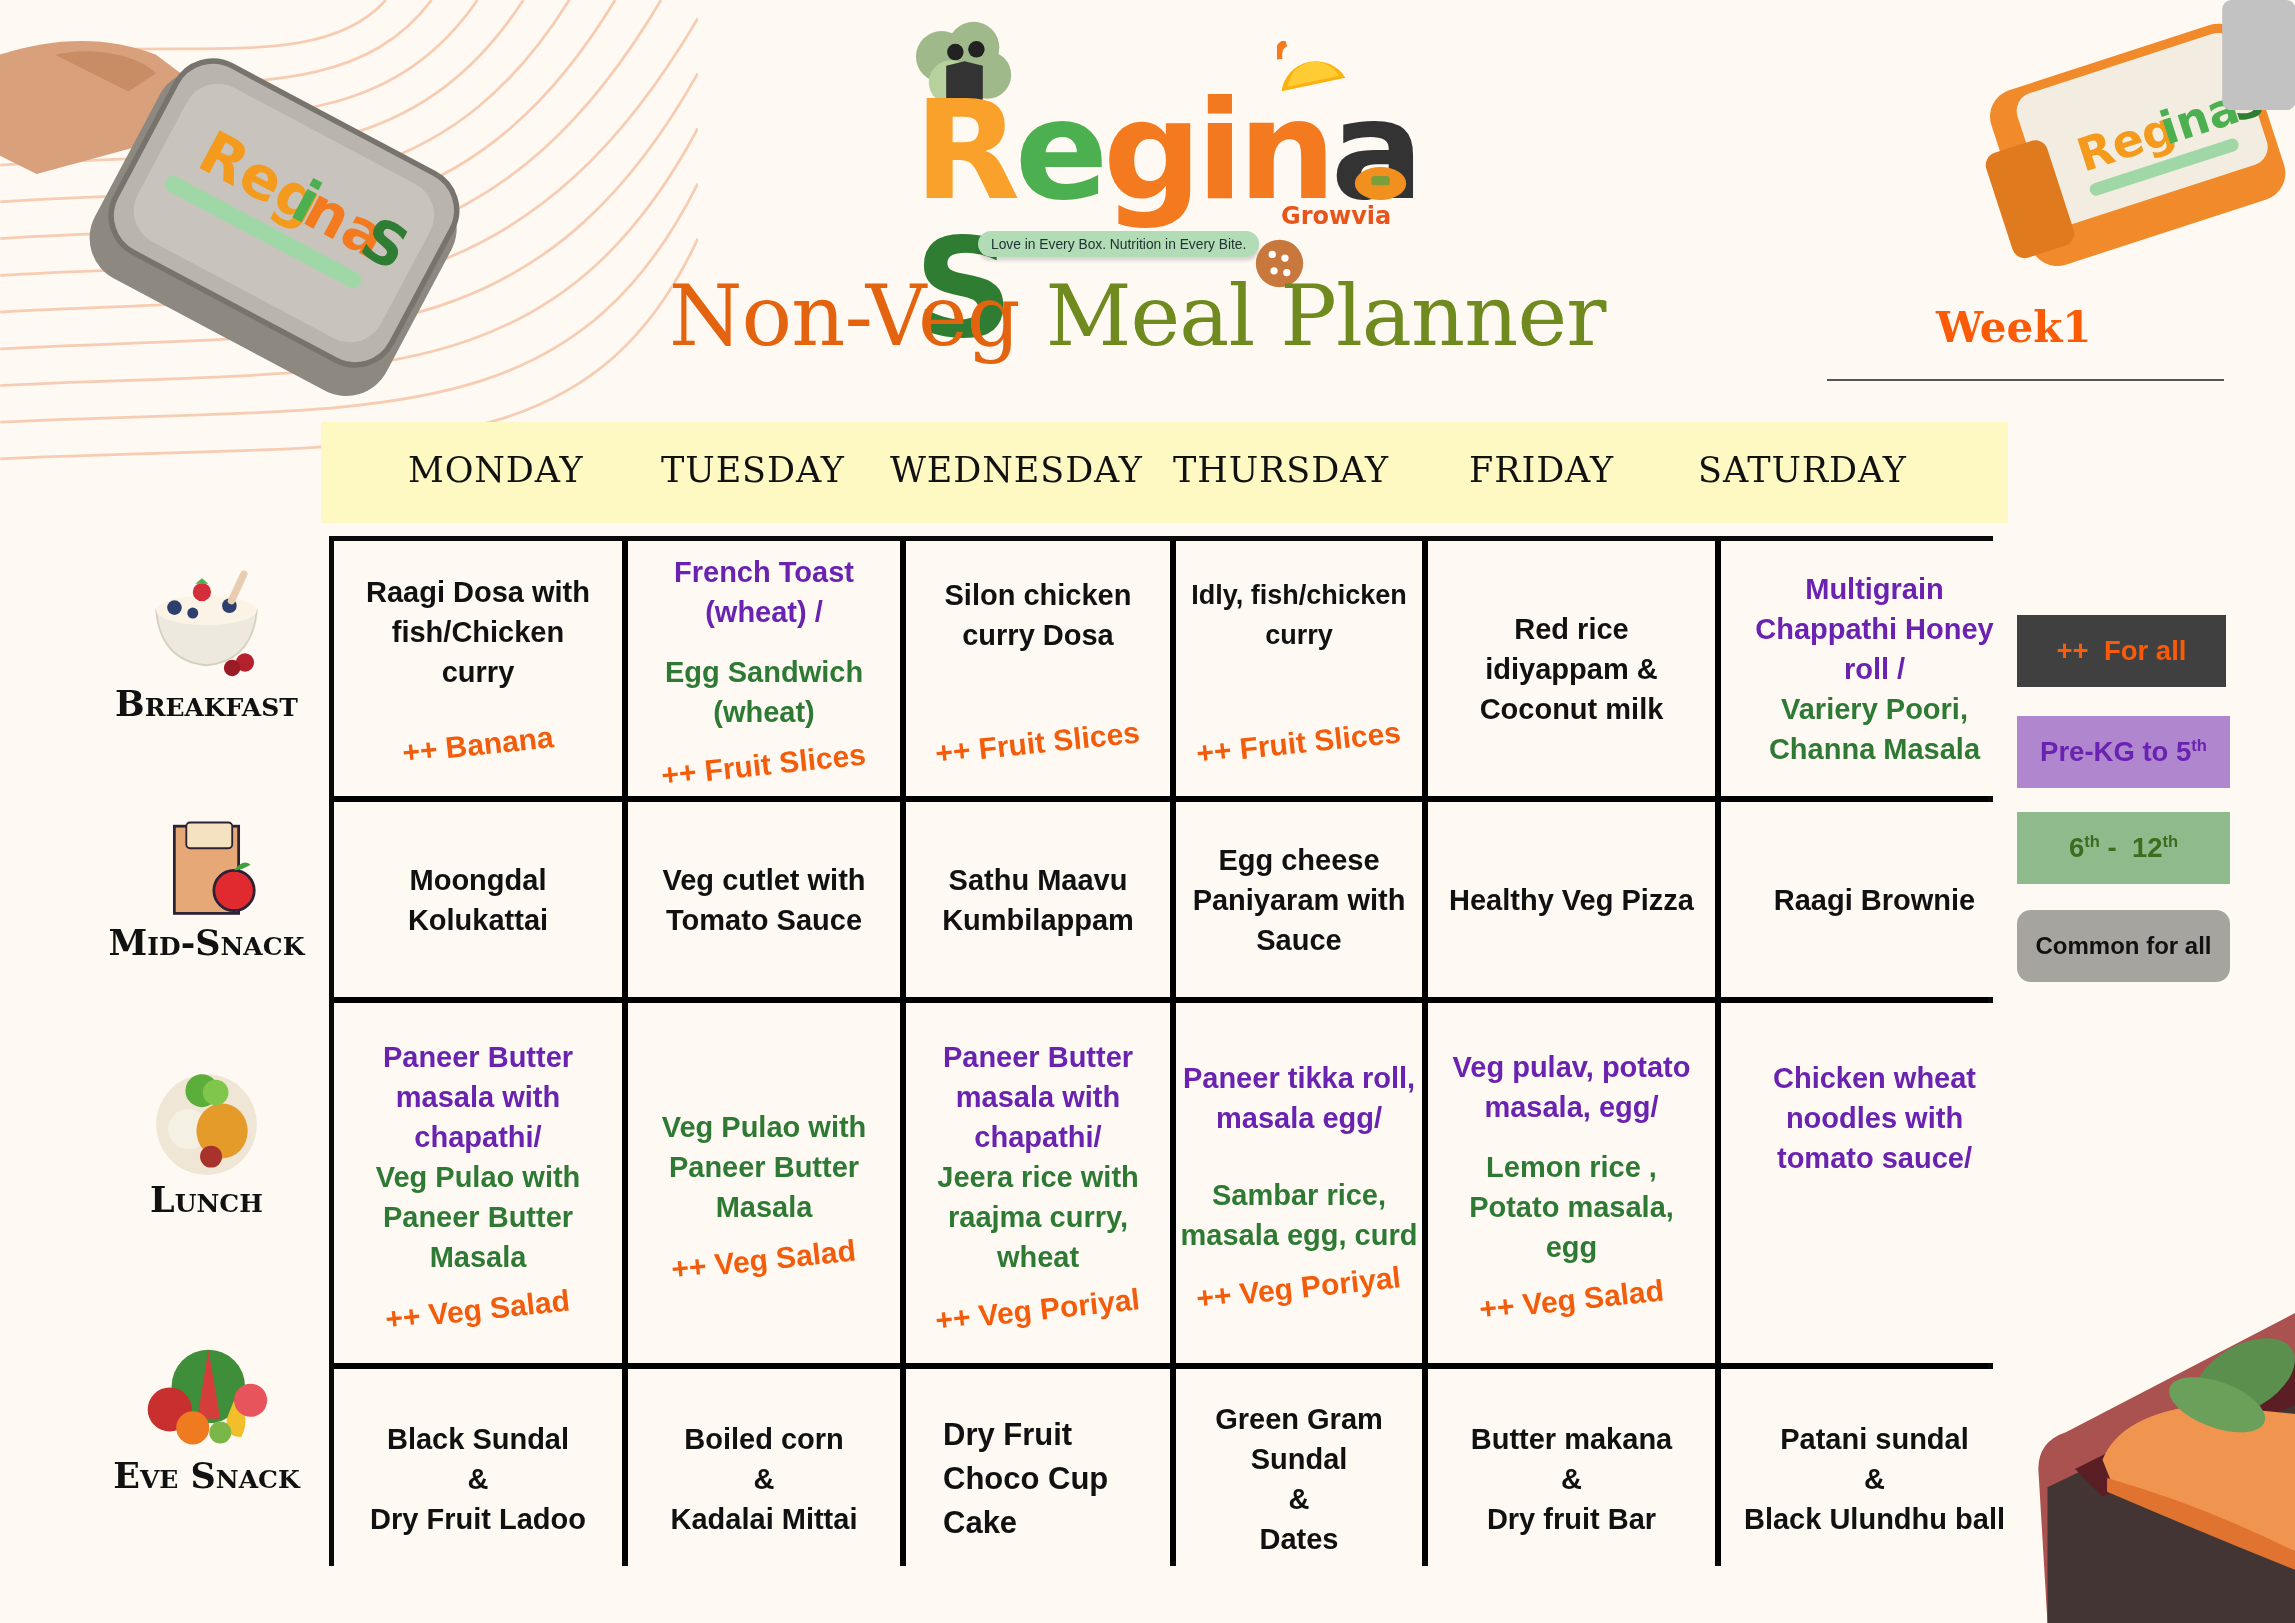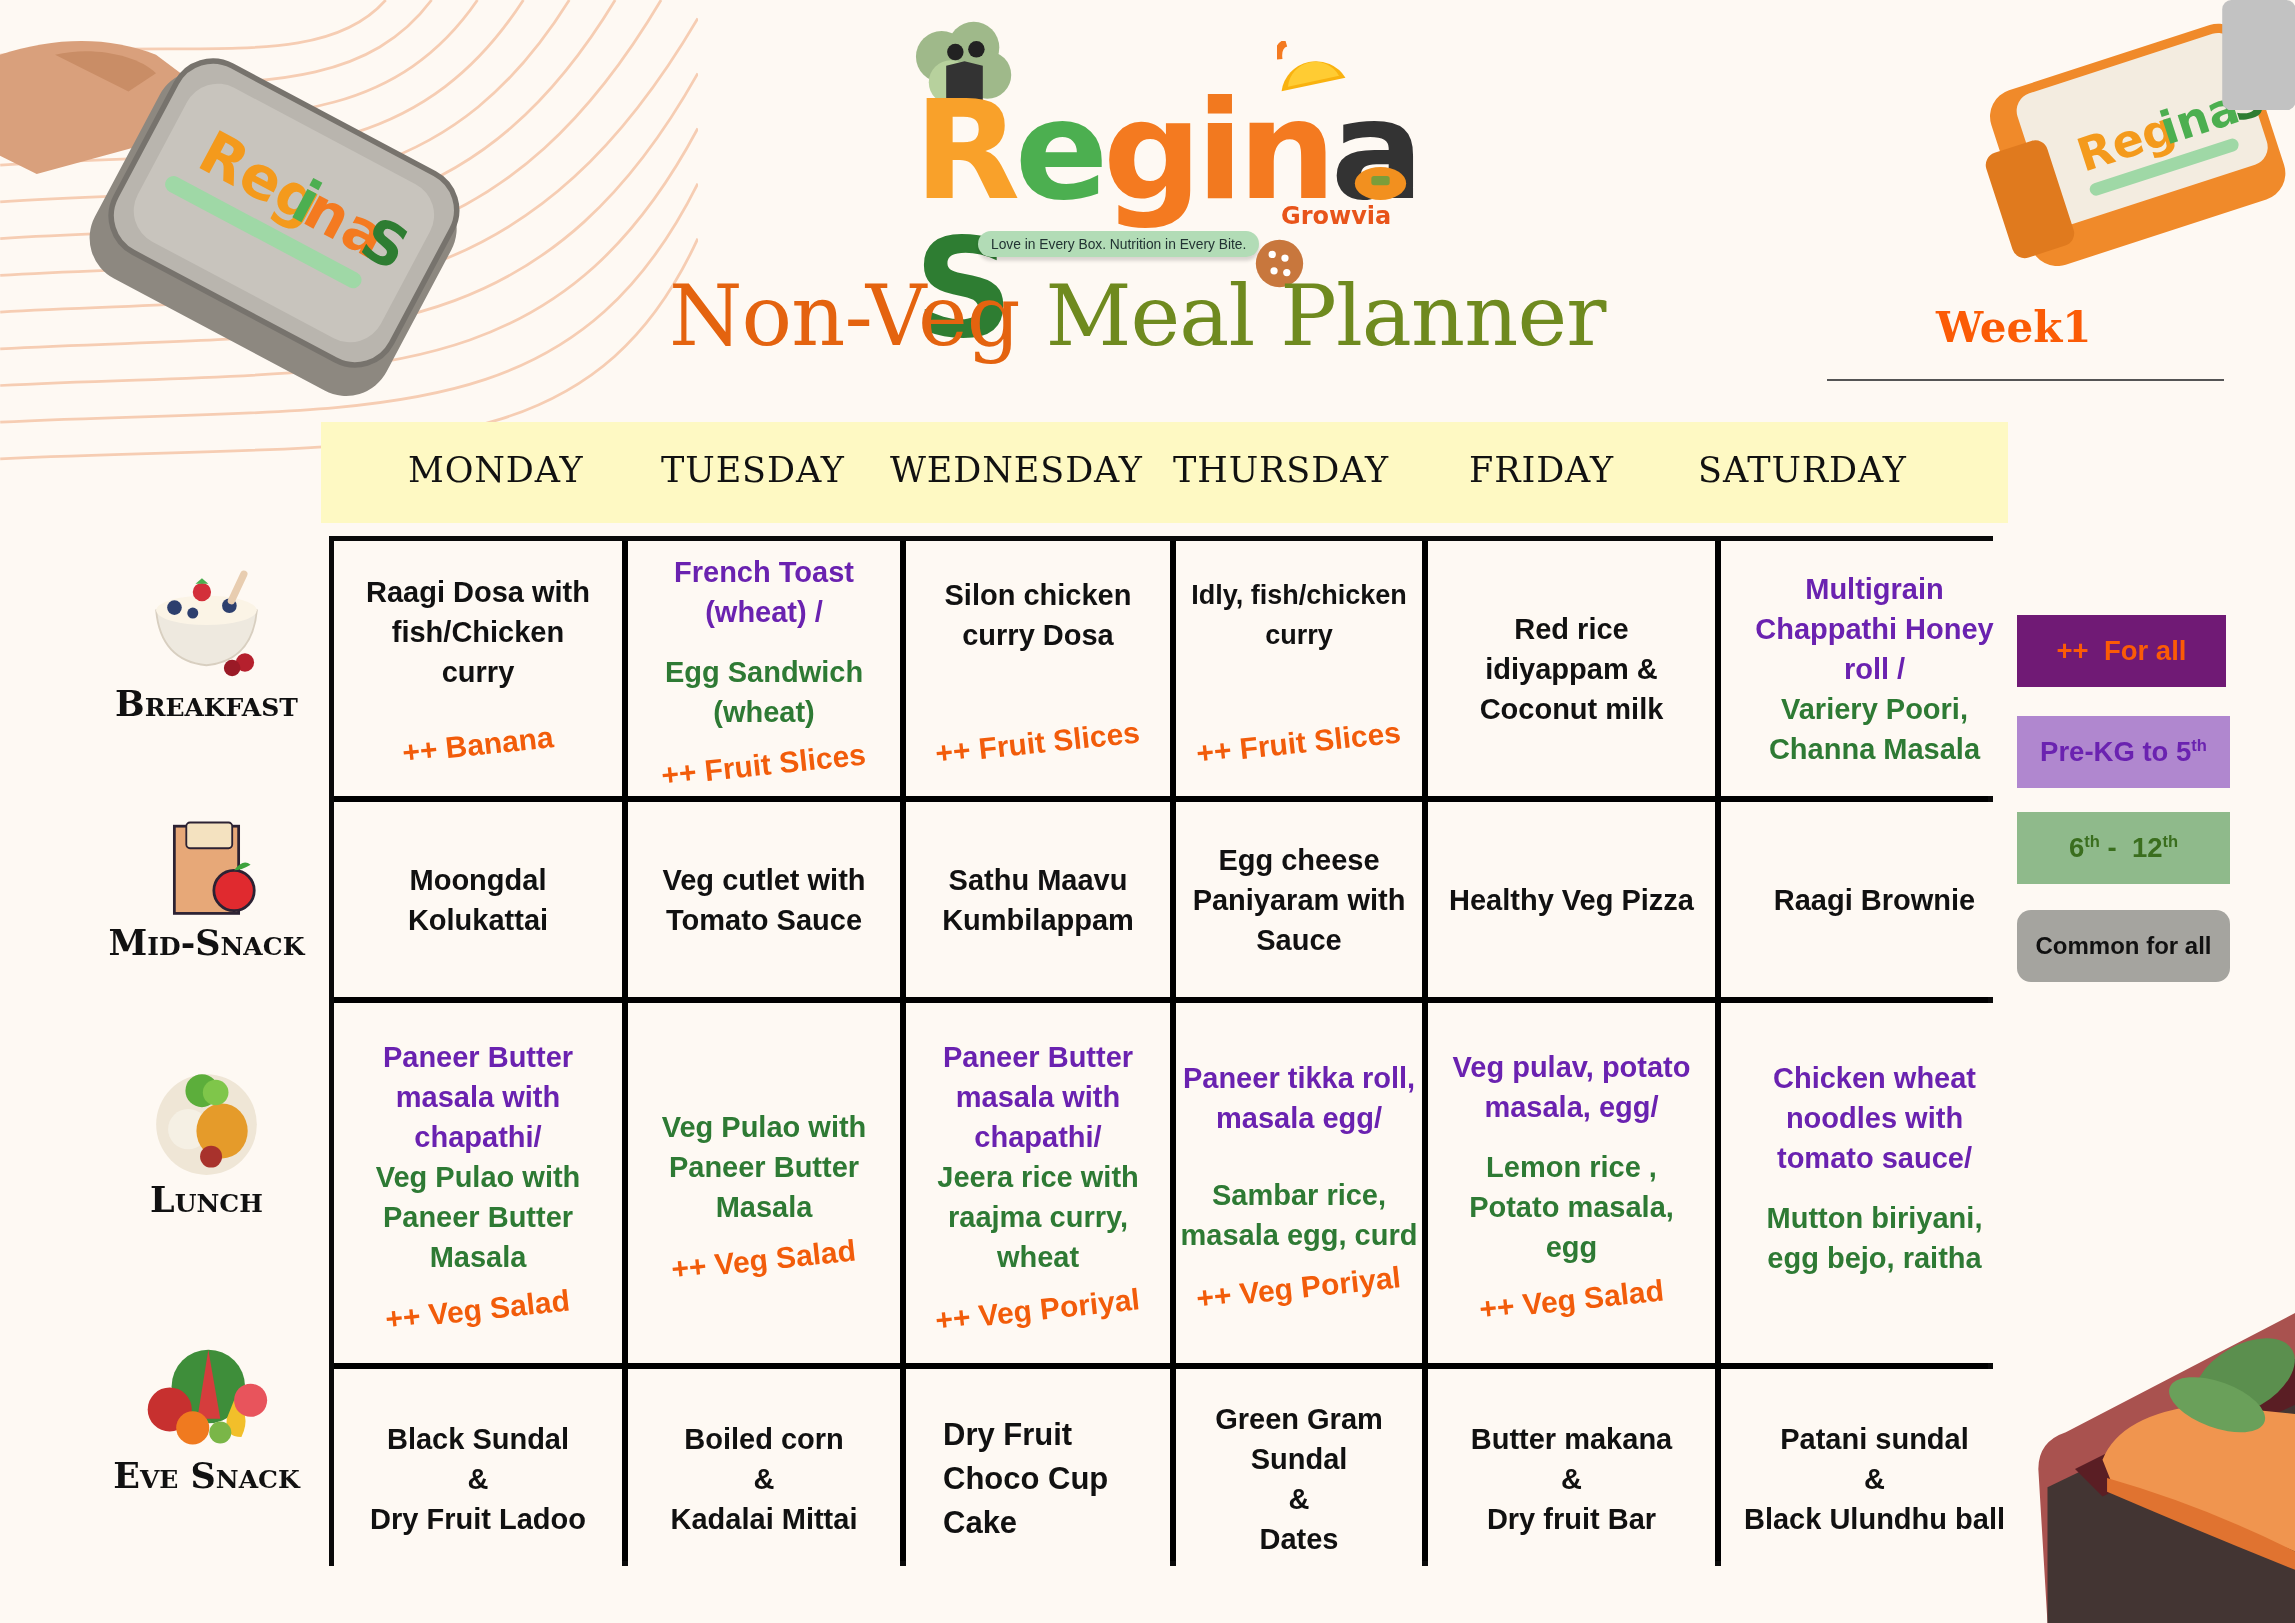--- a/index.html
+++ b/index.html
@@ -51,21 +51,21 @@
   .cell .extra { color:#f25c0a; transform:rotate(-6deg); margin-top:13px; font-size:30px; }
   .cell.left { align-items:flex-start; text-align:left; padding-left:37px; }
 
   
   .row-label { position:absolute; left:101px; width:211px; text-align:center; }
   .row-icon { display:block; margin:0 auto; }
   .row-text { font-family:"DejaVu Serif", serif; font-weight:bold; font-size:35px; color:#111; margin-top:3.7px; font-variant:small-caps; }
 
   
   .legend-item { position:absolute; left:2017px; height:72px; display:flex; align-items:center; justify-content:center; font-weight:bold; }
-  .lg-forall { top:615px; width:209px; background:#701a75; color:#fb5b06; font-size:27.5px; }
+  .lg-forall { top:615px; width:209px; background:#404040; color:#fb5b06; font-size:27.5px; }
   .lg-prekg { top:716px; width:213px; background:#b087cf; color:#6a22b0; font-size:27.5px; }
   .lg-senior { top:812px; width:213px; background:#8fba8b; color:#3a6e1e; font-size:27.5px; }
   .lg-common { top:910px; width:213px; background:#a5a49f; color:#111; font-size:24px;border-radius:14px; }
   sup { font-size:0.6em; }
 </style>
 </head>
 <body>
 
 <svg class="waves" viewBox="0 0 760 560">
   <g fill="none" stroke="#f6cdb3" stroke-width="3">
@@ -293,21 +293,20 @@
   </div>
   <div class="cell">
     <div class="purple" style="padding:0 18.4px">Veg pulav, potato masala, egg/</div>
     <div class="gap"></div>
     <div class="green" style="padding:0 37px">Lemon rice , Potato masala, egg</div>
     <div class="extra">++ Veg Salad</div>
   </div>
   <div class="cell" style="justify-content:flex-start; padding-top:55px">
     <div class="purple" style="padding:0 37px">Chicken wheat noodles with tomato sauce/</div>
     <div class="gap"></div>
-    <div class="green" style="padding:0 27.5px">Mutton biriyani, egg bejo, raitha</div>
   </div>
 
   <div class="cell">
     <div>Black Sundal</div>
     <div>&amp;</div>
     <div>Dry Fruit Ladoo</div>
   </div>
   <div class="cell">
     <div>Boiled corn</div>
     <div>&amp;</div>

